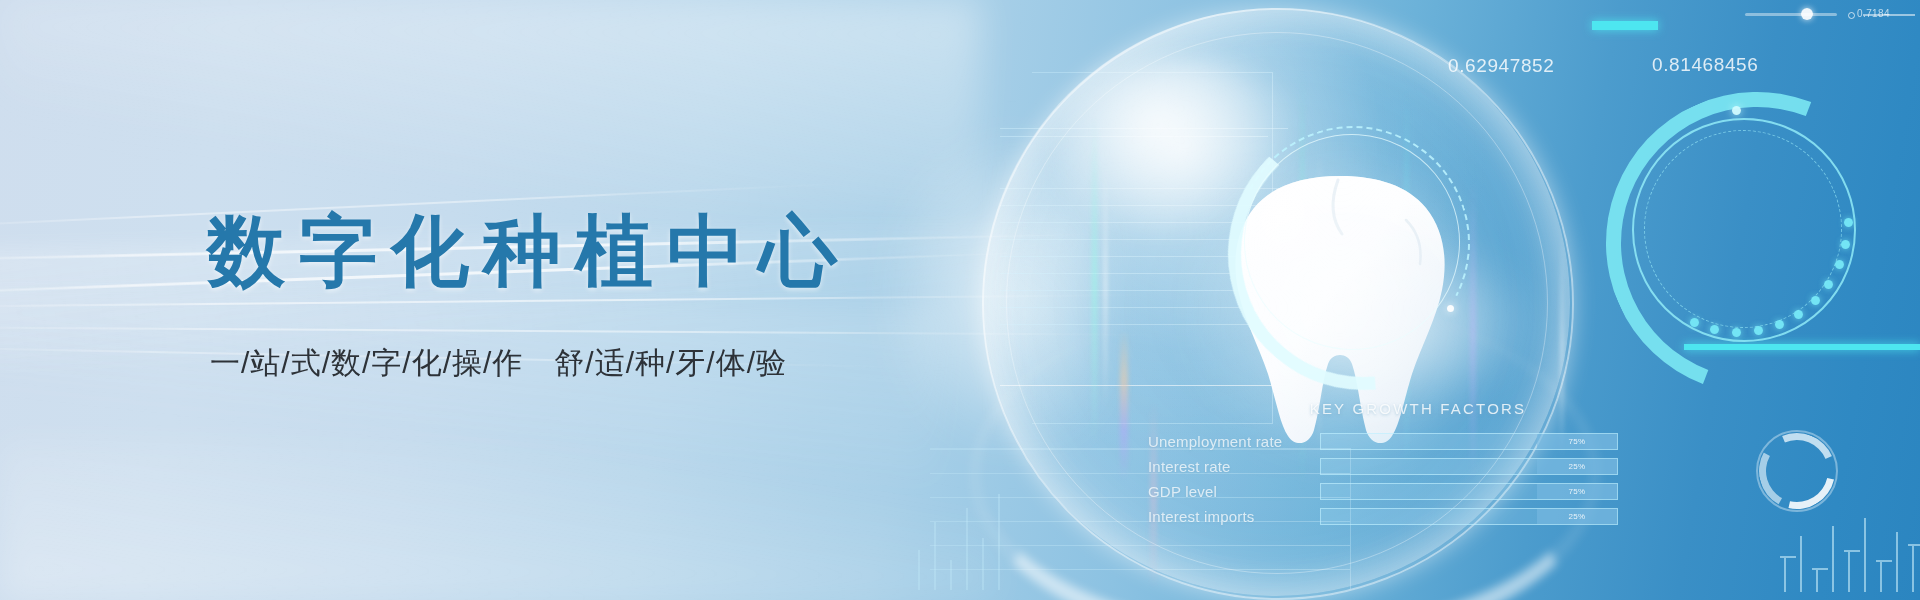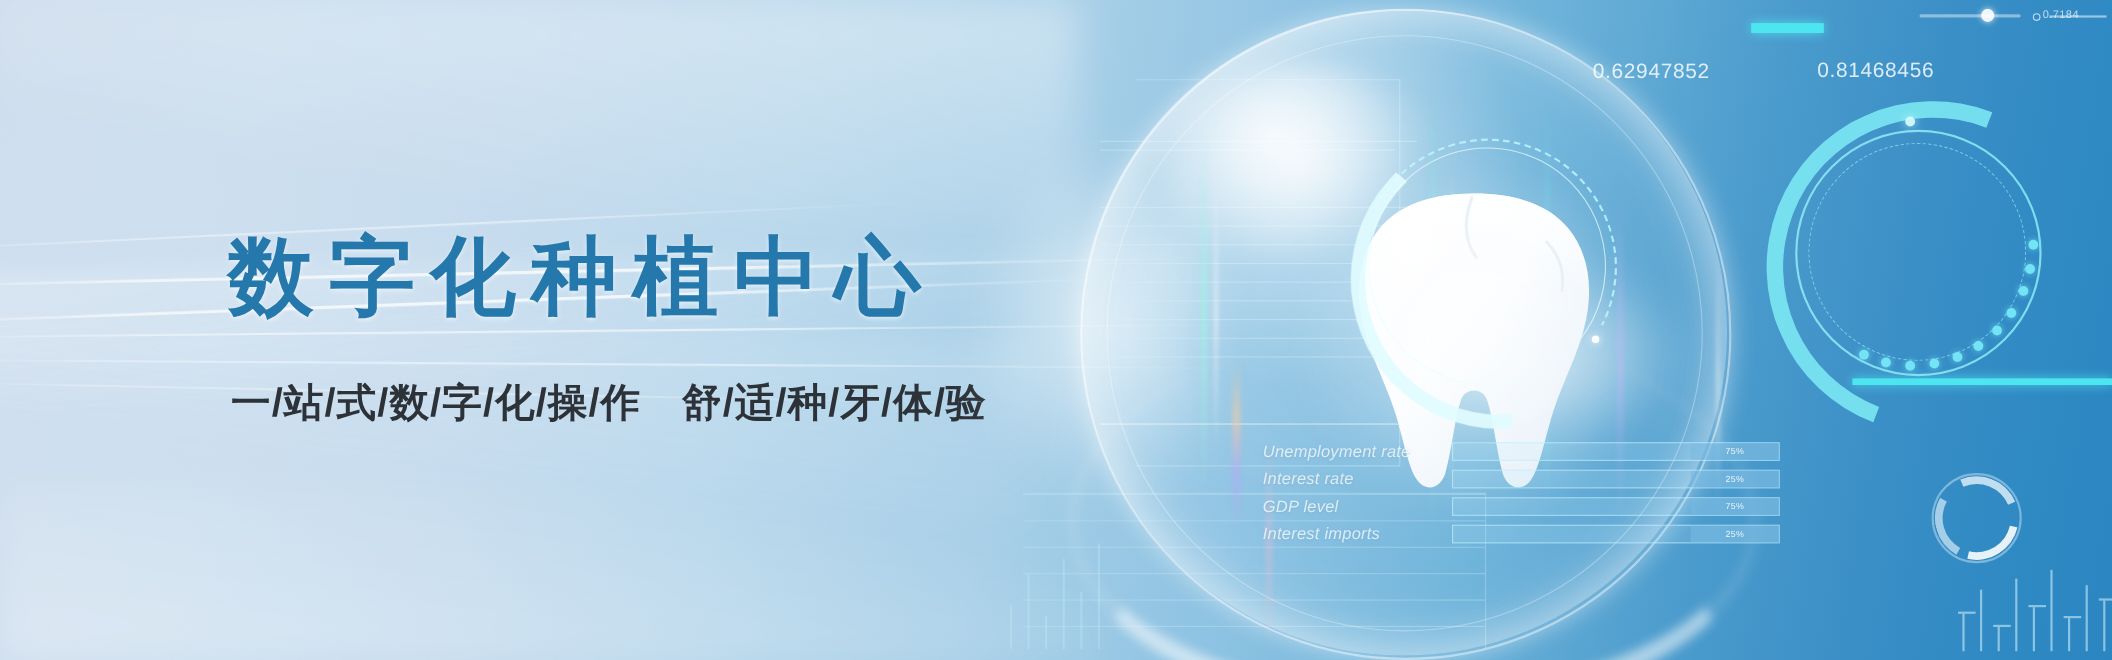--- a/index.html
+++ b/index.html
@@ -78,22 +78,22 @@
     letter-spacing:14px;
     color:#2578ab;
     line-height:1;
     white-space:nowrap;
     text-shadow:0 2px 5px rgba(255,255,255,.55);
   }
   .subtitle{
     position:absolute;
     left:210px;
     top:348px;
-    font-size:36px;
-    font-weight:700;
+    font-size:30px;
+    font-weight:400;
     letter-spacing:1px;
     color:#2d3238;
     line-height:1;
     white-space:nowrap;
   }
 
   
   #hud{position:absolute;left:1000px;top:0;width:920px;height:600px;}
 
   
@@ -215,21 +215,20 @@
   .kgf-title{
     font-size:15px;letter-spacing:2.2px;color:rgba(255,255,255,.80);
     text-align:center;margin-left:70px;margin-bottom:14px;
     text-shadow:0 1px 3px rgba(120,170,200,.5);
   }
   .kgf-row{display:flex;align-items:center;height:21px;margin-bottom:4px;}
   .kgf-label{
     width:152px;font-size:15px;color:rgba(255,255,255,.72);
     white-space:nowrap;letter-spacing:.2px;
     text-shadow:0 1px 2px rgba(120,170,200,.45);
-    font-style:italic;
   }
   .kgf-bar{
     position:relative;flex:1;height:15px;
     border:1px solid rgba(190,240,255,.65);
     background:rgba(190,235,252,.16);
     margin-left:20px;
   }
   .kgf-fill{
     position:absolute;right:0;top:0;height:100%;
     background:rgba(120,185,225,.60);
@@ -419,20 +418,21 @@
         <path d="M196 52 C 208 64, 212 80, 210 96" stroke="#cfdfec" stroke-width="2.5" fill="none" opacity=".5" stroke-linecap="round"></path>
       </svg>
     </div>
 
     <div class="scan-arc"></div>
     <div class="scan-seg"></div>
     <div class="scan-thin"></div>
     <div class="scan-dot"></div>
 
     <div class="kgf">
+      <div class="kgf-title">KEY GROWTH FACTORS</div>
 
       <div class="kgf-row">
         <span class="kgf-label">Unemployment rate</span>
         <span class="kgf-bar">
           <span class="kgf-fill" style="width:27%">
             <span class="kgf-pct">75%</span>
           </span>
         </span>
       </div>
 

